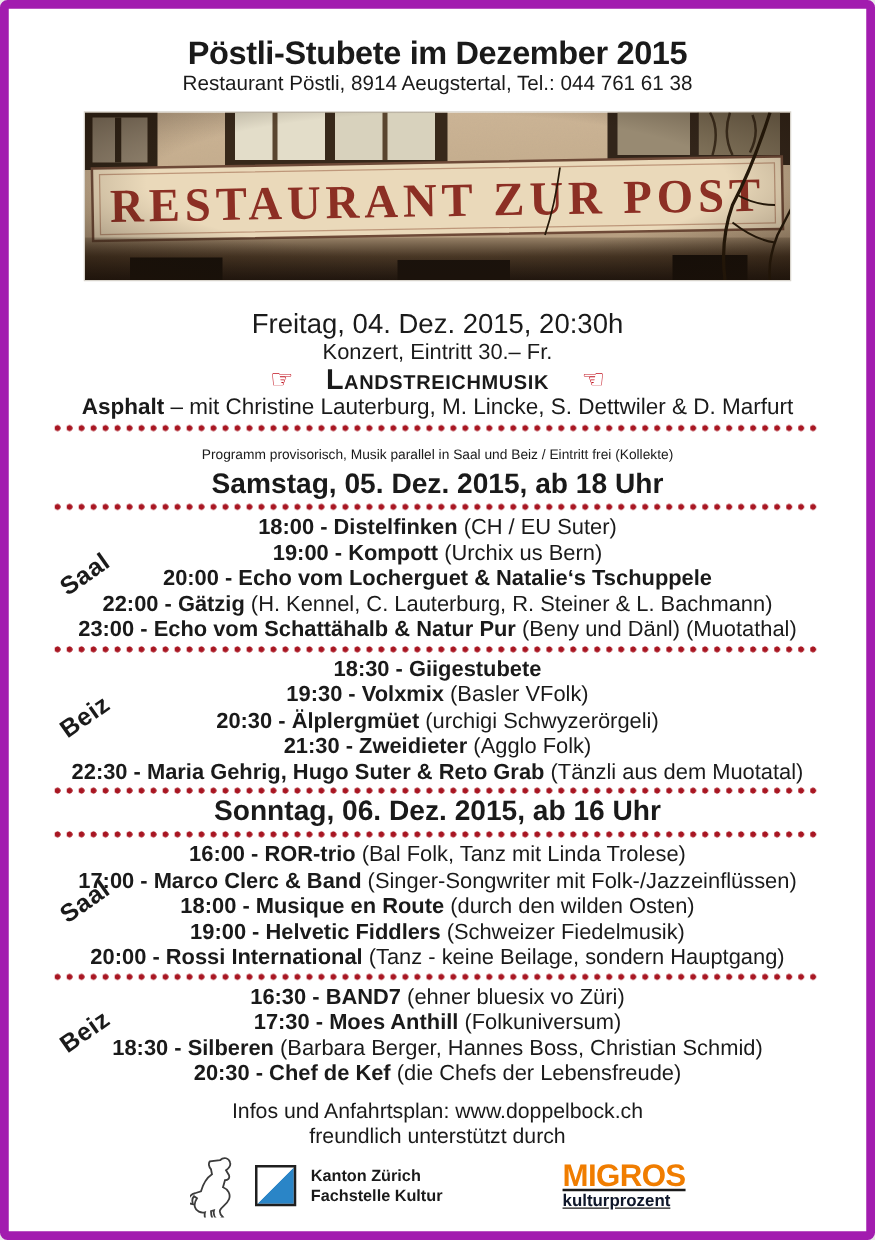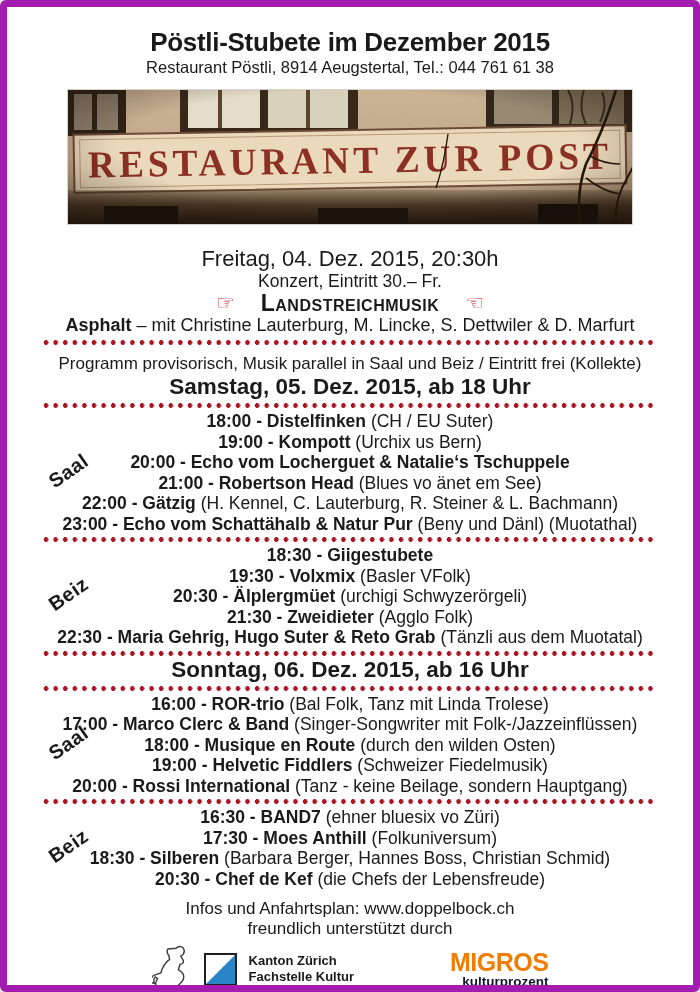--- a/index.html
+++ b/index.html
@@ -18,40 +18,40 @@
   .act-row{line-height:24px;display:flex;align-items:center;justify-content:center;gap:26px;}
   .hand{font-family:"DejaVu Sans", sans-serif;color:#c1121f;font-size:21px;line-height:24px;}
   .act-name{font-weight:bold;font-size:23px;font-variant:small-caps;letter-spacing:0.5px;}
   .lineup{font-size:18px;line-height:20px;}
   .dotline{
     width:614px;height:7px;margin:4px auto 0;
     background:radial-gradient(circle at 3px 3.5px,#a81622 2.2px,rgba(0,0,0,0) 2.6px);
     background-size:9.6px 7px;background-repeat:repeat-x;
   }
   .dotline.tight{margin-top:2px;}
-  .notice{margin-top:8px;font-size:17px;line-height:20px;}
+  .notice{margin-top:8px;font-size:11px;line-height:20px;}
   .big-heading{font-size:22.5px;font-weight:bold;line-height:26px;}
   .sched{position:relative;margin-top:2px;}
   .evline{font-size:17.5px;line-height:20.5px;white-space:nowrap;}
   .evline b{font-weight:bold;}
   .room-label{
     position:absolute;left:40px;top:50%;
     transform:translateY(-58%) rotate(-35deg);
     font-size:20px;font-weight:bold;letter-spacing:0.5px;
   }
   .footer-line{font-size:17px;line-height:20px;}
   .footer-line.first{margin-top:10px;}
   .logos{margin-top:6px;display:flex;justify-content:center;align-items:center;gap:96px;height:48px;}
   .kanton{display:flex;align-items:center;gap:12px;}
   .zh-square{
     width:33px;height:33px;border:2px solid #1f1f1f;box-sizing:border-box;
     background:linear-gradient(135deg,#ffffff 49.5%,#2a85c7 50.5%);
   }
   .kanton-text{font-size:13px;font-weight:bold;text-align:left;line-height:16px;}
-  .migros{text-align:right;}
+  .migros{text-align:left;text-decoration:underline;}
   .migros-name{color:#f07d00;font-weight:bold;font-size:25px;line-height:24px;letter-spacing:-0.5px;}
   .migros-sub{color:#0f172a;font-weight:bold;font-size:13.5px;line-height:15px;}
   .lion svg{display:block;}
 </style>
 </head>
 <body>
 
 <div class="page">
 
   <div class="title">Pöstli-Stubete im Dezember 2015</div>
@@ -144,21 +144,20 @@
 
   <div class="sched">
     <span class="room-label">Saal</span>
 
       <div class="evline"><b>18:00 - Distelfinken</b><span> (CH / EU Suter)</span></div>
 
       <div class="evline"><b>19:00 - Kompott</b><span> (Urchix us Bern)</span></div>
 
       <div class="evline"><b>20:00 - Echo vom Locherguet &amp; Natalie‘s Tschuppele</b><span></span></div>
 
-      <div class="evline"><b>21:00 - Robertson Head</b><span> (Blues vo änet em See)</span></div>
 
       <div class="evline"><b>22:00 - Gätzig</b><span> (H. Kennel, C. Lauterburg, R. Steiner &amp; L. Bachmann)</span></div>
 
       <div class="evline"><b>23:00 - Echo vom Schattähalb &amp; Natur Pur</b><span> (Beny und Dänl) (Muotathal)</span></div>
     </div>
   <div class="dotline tight"></div>
 
   <div class="sched">
     <span class="room-label">Beiz</span>
 

